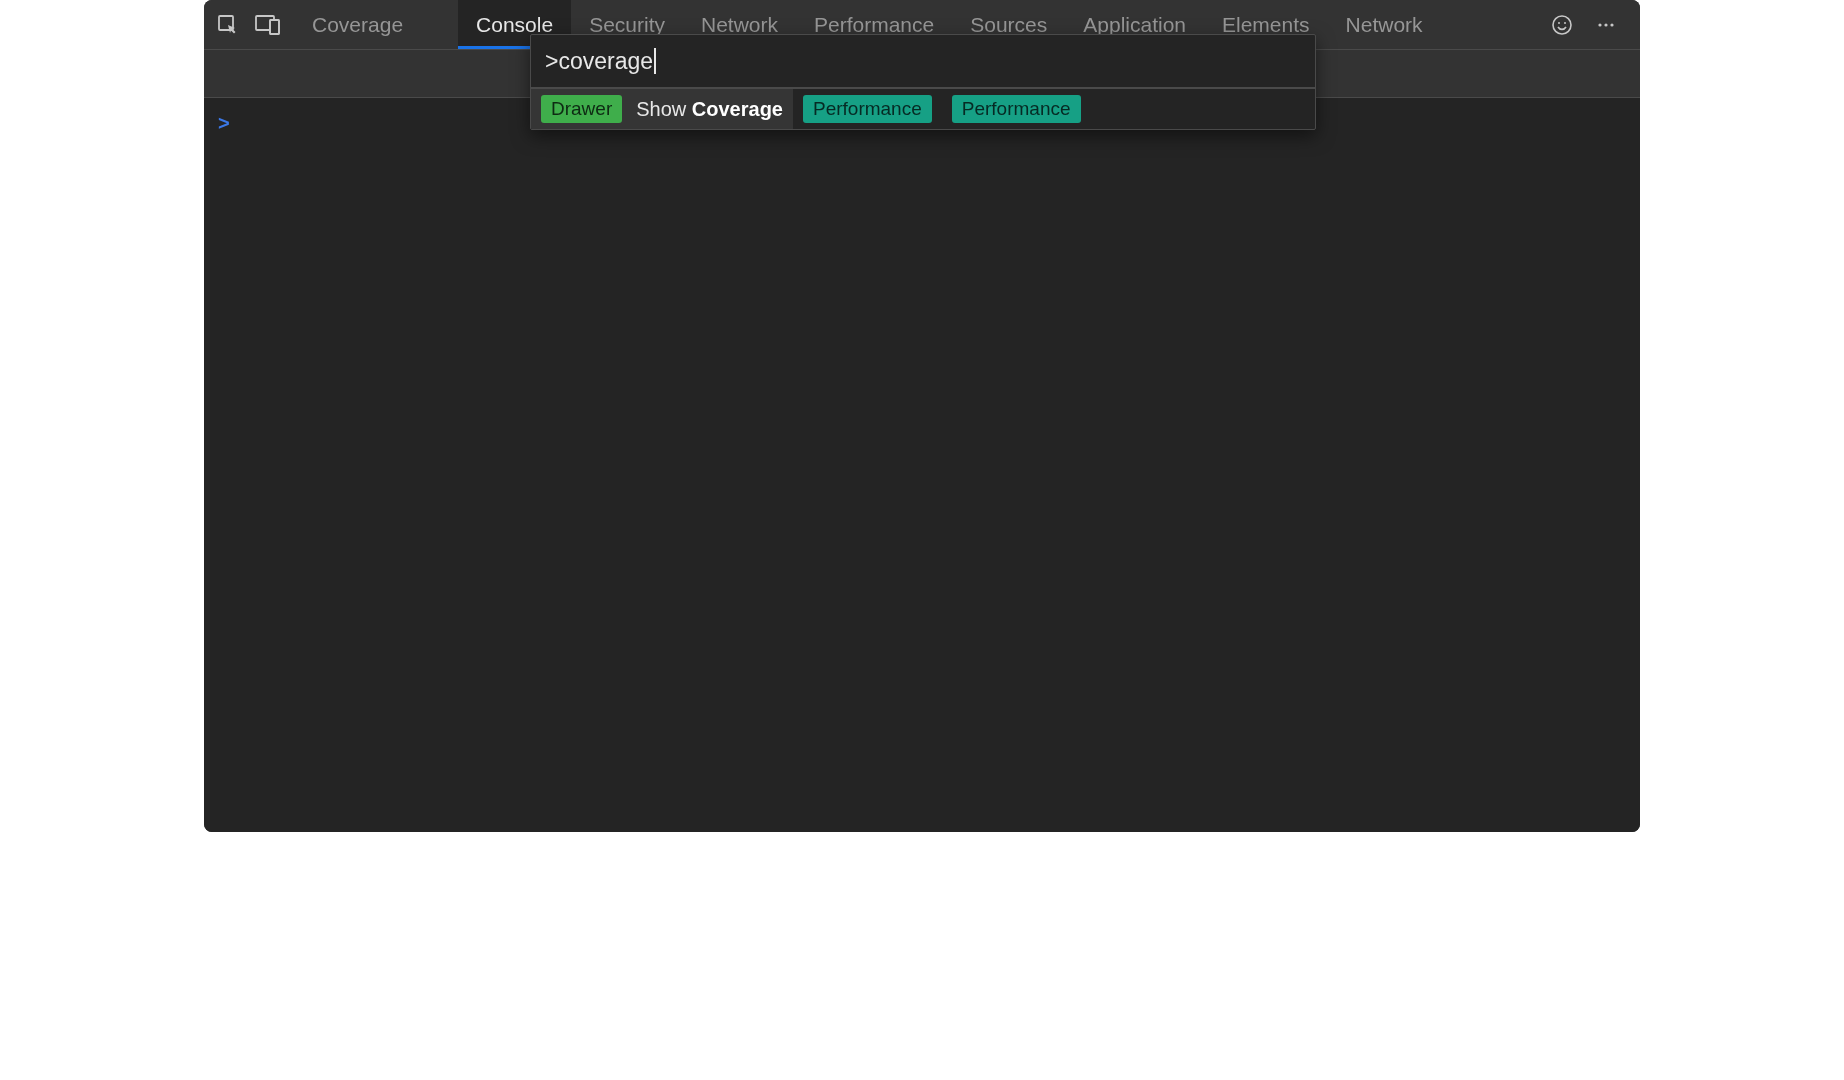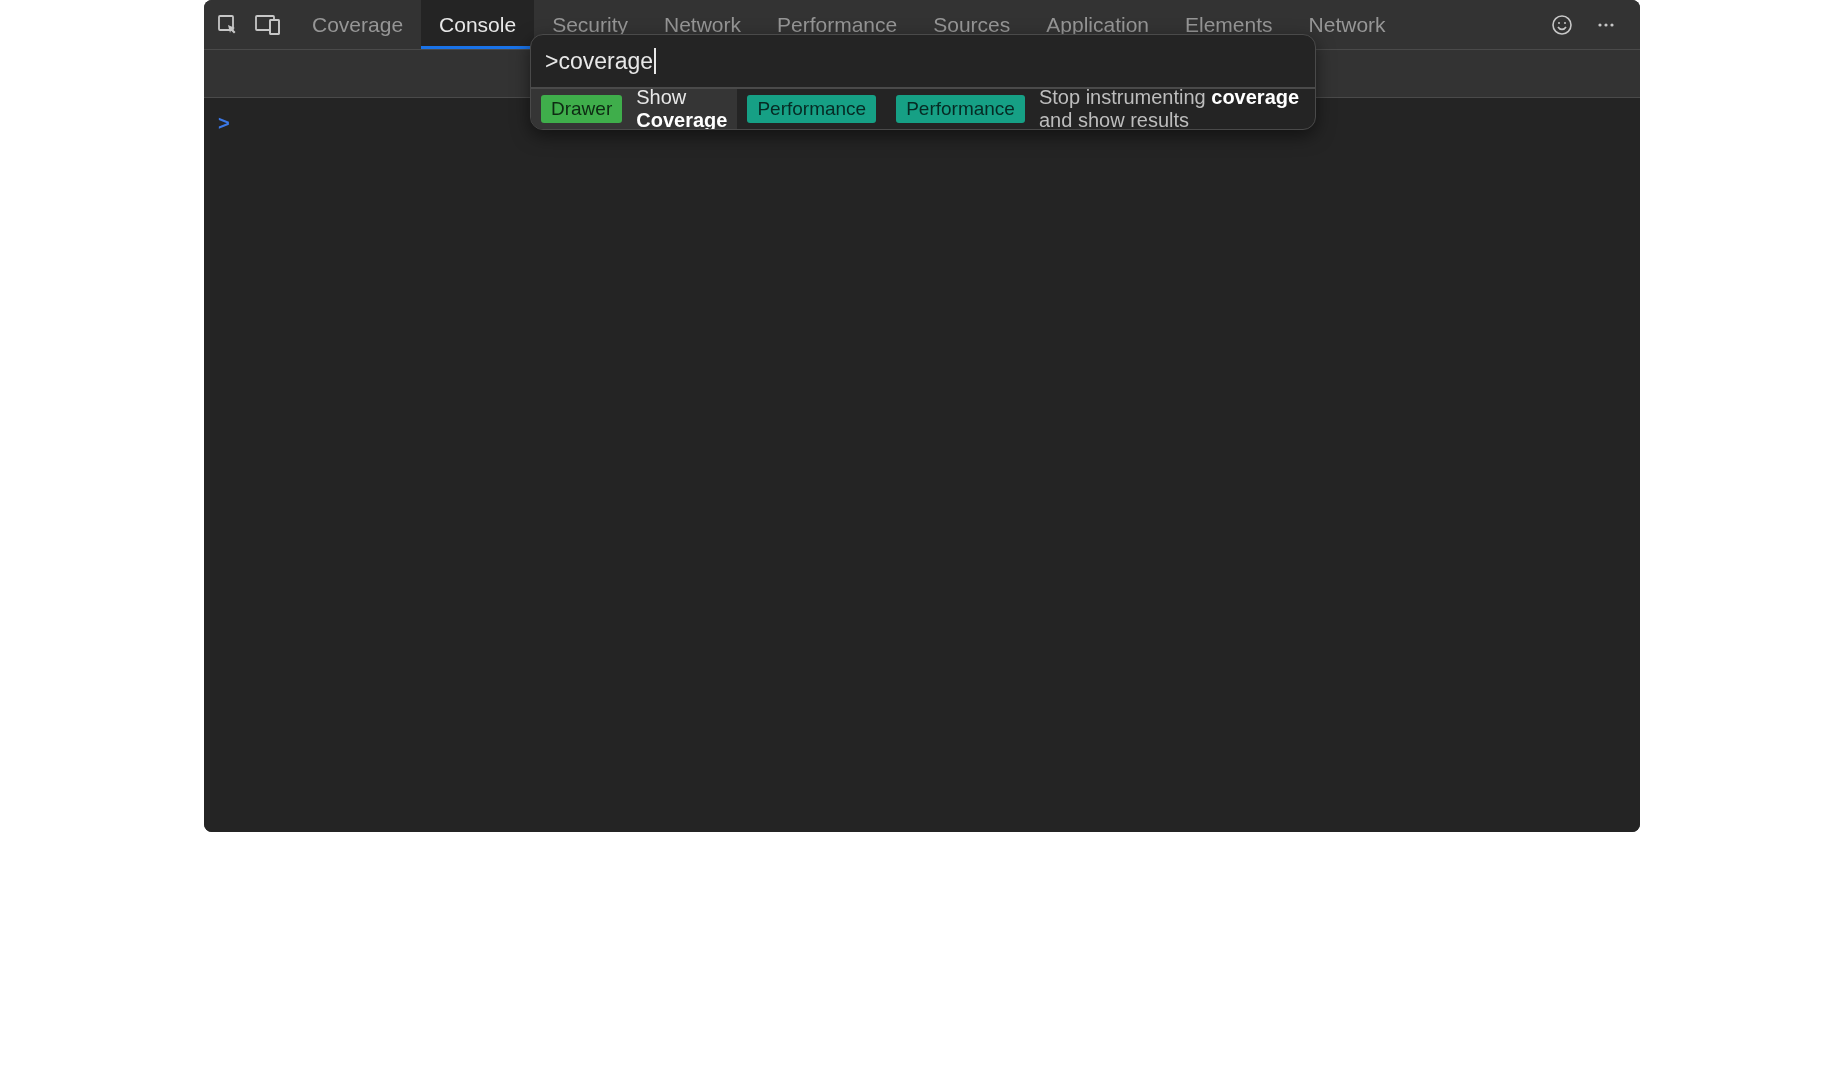--- a/index.html
+++ b/index.html
@@ -51,20 +51,21 @@
     align-items: center;
     padding: 0 18px;
     color: #969696;
     font-size: 21px;
     cursor: pointer;
     position: relative;
   }
   .tab.active {
     background: #242424;
     color: #e8e8e8;
+    margin-left: 37px;
   }
   .tab.active::after {
     content: "";
     position: absolute;
     left: 0; right: 0; bottom: 0;
     height: 3px;
     background: #1a73e8;
   }
   .right-icons {
     margin-left: auto;
@@ -130,21 +131,21 @@
     font-weight: 700;
   }
   
   .command-menu {
     position: absolute;
     left: 326px;
     top: 34px;
     width: 786px;
     background: #242424;
     border: 1px solid #4a4a4a;
-    border-radius: 13px;
+    border-radius: 2px;
     box-shadow: 0 6px 18px rgba(0,0,0,.5);
     z-index: 50;
     overflow: hidden;
   }
   .cmd-input-row {
     height: 54px;
     display: flex;
     align-items: center;
     padding: 0 14px;
     border-bottom: 2px solid #4a4a4a;
@@ -283,18 +284,17 @@
     <div class="cmd-list" id="cmd-list">
         <div class="cmd-item selected">
           <span class="badge drawer">Drawer</span>
           <span class="cmd-text">Show <b>Coverage</b></span>
         </div>
         <div class="cmd-item">
           <span class="badge perf">Performance</span>
         </div>
         <div class="cmd-item">
           <span class="badge perf">Performance</span>
-          <span class="cmd-text">Stop instrumenting <b>coverage</b> and show results</span>
         </div>
       </div>
   </div>
 
 </div>
 
 </body></html>

